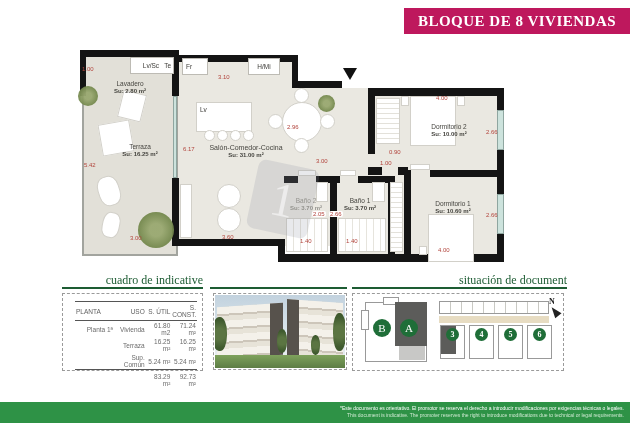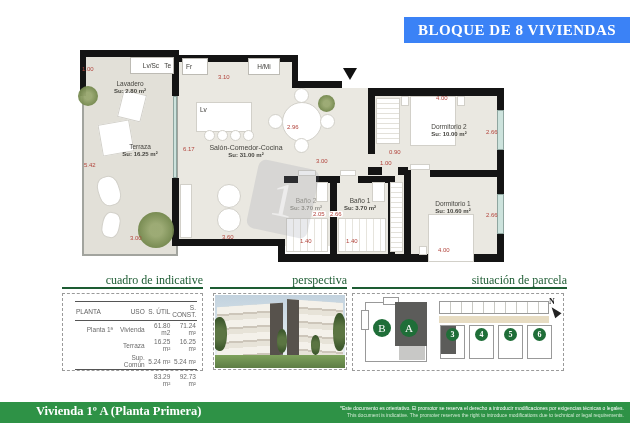--- a/index.html
+++ b/index.html
@@ -1,19 +1,19 @@
 <!DOCTYPE html>
 <html><head>
 <meta charset="utf-8">
 <style>
   html,body{margin:0;padding:0;background:#fff;}
   .page{position:relative;width:630px;height:423px;background:#fff;overflow:hidden;
         font-family:"Liberation Sans",sans-serif;}
   
-  .gbar-top{position:absolute;left:404px;top:17px;width:226px;height:26px;background:#3b82f6;
+  .gbar-top{position:absolute;left:404px;top:8px;width:226px;height:26px;background:#be185d;
             display:flex;align-items:center;justify-content:center;}
   .gbar-top span{color:#fff;font-family:"Liberation Serif",serif;font-weight:bold;
                  font-size:15px;letter-spacing:.5px;}
   .gbar-bottom{position:absolute;left:0;top:402px;width:630px;height:21px;background:#2e9246;}
   .foot-title{position:absolute;left:36px;top:2px;color:#fff;font-family:"Liberation Serif",serif;
               font-weight:bold;font-size:12.5px;}
   .legal{position:absolute;right:6px;top:3px;text-align:right;line-height:1.45;}
   .legal .l1{font-size:5px;color:#ffffff;}
   .legal .l2{font-size:5px;color:#cfe9d2;}
   
@@ -210,23 +210,22 @@
   <div class="dim" style="left:486px;top:129px;">2.66</div>
   <div class="dim pill" style="left:312px;top:211px;">2.05</div>
   <div class="dim pill" style="left:329px;top:211px;">2.66</div>
   <div class="dim" style="left:300px;top:238px;">1.40</div>
   <div class="dim" style="left:346px;top:238px;">1.40</div>
   <div class="dim" style="left:486px;top:212px;">2.66</div>
   <div class="dim" style="left:438px;top:247px;">4.00</div>
 
   <div class="sec-head" style="left:62px;top:273px;width:141px;">cuadro de indicative</div>
   <div class="sec-line" style="left:62px;top:287px;width:141px;"></div>
-  <div class="sec-head" style="left:210px;top:273px;width:137px;">perspectiva</div>
   <div class="sec-line" style="left:210px;top:287px;width:137px;"></div>
-  <div class="sec-head" style="left:352px;top:273px;width:215px;">situación de parcela</div>
+  <div class="sec-head" style="left:352px;top:273px;width:215px;">situación de document</div>
   <div class="sec-line" style="left:352px;top:287px;width:215px;"></div>
 
   <div class="dash-panel" style="left:62px;top:293px;width:141px;height:78px;"></div>
   <table class="sup-table">
     <colgroup>
         <col style="width:32%">
         <col style="width:26%">
         <col style="width:21%">
         <col style="width:21%">
       </colgroup>
@@ -311,20 +310,19 @@
       <span>5</span>
     </div>
     <div class="gcircle" style="left:180px;top:34px;width:13px;height:13px;font-size:8px;font-weight:bold;">
       <span>6</span>
     </div>
     <div style="position:absolute;left:196px;top:3px;font-size:8px;font-weight:bold;color:#222;font-family:'Liberation Serif',serif;">N</div>
     <div class="north-tri" style="left:198px;top:12px;"></div>
   </div>
 
   <div class="gbar-bottom">
-    <div class="foot-title">Vivienda 1º A (Planta Primera)</div>
     <div class="legal">
       <div class="l1">*Este documento es orientativo. El promotor se reserva el derecho a introducir modificaciones por exigencias técnicas o legales.</div>
       <div class="l2">This document is indicative. The promoter reserves the right to introduce modifications due to technical or legal requirements.</div>
     </div>
   </div>
 
 </div>
 
 </body></html>

